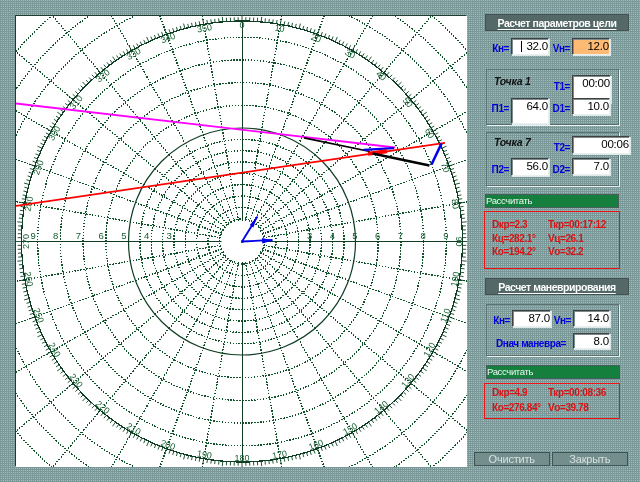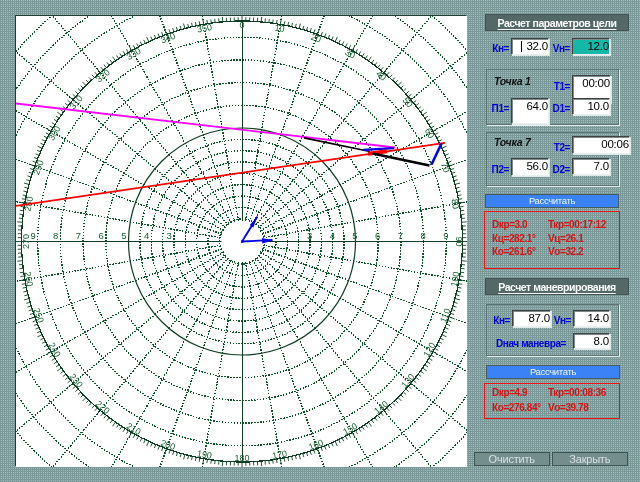--- a/index.html
+++ b/index.html
@@ -9,22 +9,22 @@
 .panel{position:absolute;left:15px;top:15px;width:451px;height:451px;background:#fff;border:1px solid #233c30;}
 .tbar{position:absolute;left:485px;width:144px;height:17px;background:#546868;border:1px solid #415353;
  color:#fff;font-weight:bold;font-size:10.5px;letter-spacing:-0.45px;text-align:center;line-height:16px}
 .tbar u{text-underline-offset:1.5px}
 .grp{position:absolute;left:486px;width:133px;border:1px solid #5b7272;box-shadow:1px 1px 0 #e7efef, inset 1px 1px 0 #e7efef00}
 .lbl{position:absolute;color:#0000dd;font-weight:bold;font-size:10px;letter-spacing:-0.4px;white-space:nowrap;text-align:right}
 .fld{position:absolute;background:#fff;color:#000;font-size:11.5px;text-align:right;letter-spacing:-0.2px;
  border:1px solid;border-color:#404040 #e8efef #e8efef #404040;
  box-shadow:inset 1px 1px 0 #7c8c8c, 1px 1px 0 #dfe8e8;
  line-height:15px}
-.btn{position:absolute;left:485px;width:134px;height:14px;background:#3b82f6;border:1px solid #475c5c;
- color:#f2f7f7;font-size:9.5px;letter-spacing:-0.35px;text-align:center;line-height:12px}
+.btn{position:absolute;left:485px;width:134px;height:14px;background:#15803d;border:1px solid #475c5c;
+ color:#f2f7f7;font-size:9.5px;letter-spacing:-0.35px;text-align:left;line-height:12px}
 .rbox{position:absolute;left:484px;width:136px;border:1px solid #ee1111}
 .rtx{position:absolute;color:#dd1111;font-weight:bold;font-size:10px;letter-spacing:-0.4px;white-space:nowrap}
 .pt{position:absolute;color:#111;font-weight:bold;font-style:italic;font-size:10.5px;letter-spacing:-0.2px;}
 .bbtn{position:absolute;width:75.5px;height:14px;background:#748e8e;border:1px solid #3f5454;
  box-shadow:inset -1px -1px 0 #litegray;color:#d7e0e0;font-size:11px;letter-spacing:-0.2px;text-align:center;line-height:13px}
 .caret{position:absolute;width:1px;height:11px;background:#000}
 </style></head><body>
 <div class="panel">
     <svg width="451" height="451" viewBox="0 0 451 451" style="position:absolute;left:0;top:0">
 <rect x="0" y="0" width="451" height="451" fill="#ffffff"></rect>
@@ -511,21 +511,21 @@
 </g>
     </svg>
   </div>
 
 <div class="tbar" style="top:14px"><u>Расчет параметров цели</u></div>
 
 <div class="lbl" style="left:489px;width:20px;top:43px">Кн=</div>
 <div class="fld" style="left:511px;top:38px;width:38px;height:17px">32.0</div>
 <div class="caret" style="left:521px;top:41px"></div>
 <div class="lbl" style="left:551px;width:19px;top:43px">Vн=</div>
-<div class="fld" style="left:572px;top:38px;width:38px;height:17px;background:#14b8a6">12.0</div>
+<div class="fld" style="left:572px;top:38px;width:38px;height:17px;background:#fdba74">12.0</div>
 
 <div class="grp" style="top:69px;height:56px"></div>
 <div class="pt" style="left:494px;top:75px">Точка 1</div>
 <div class="lbl" style="left:551px;width:19px;top:81px">T1=</div>
 <div class="fld" style="left:572px;top:75px;width:39px;height:28px">00:00</div>
 <div class="lbl" style="left:487px;width:22px;top:103px">П1=</div>
 <div class="fld" style="left:511px;top:98px;width:38px;height:26px">64.0</div>
 <div class="lbl" style="left:551px;width:19px;top:103px">D1=</div>
 <div class="fld" style="left:572px;top:98px;width:38px;height:17px">10.0</div>
 
@@ -534,25 +534,25 @@
 <div class="lbl" style="left:551px;width:19px;top:142px">T2=</div>
 <div class="fld" style="left:572px;top:136px;width:58px;height:18px">00:06</div>
 <div class="lbl" style="left:487px;width:22px;top:164px">П2=</div>
 <div class="fld" style="left:511px;top:158px;width:38px;height:18px">56.0</div>
 <div class="lbl" style="left:551px;width:19px;top:164px">D2=</div>
 <div class="fld" style="left:572px;top:158px;width:38px;height:17px">7.0</div>
 
 <div class="btn" style="top:194px">Рассчитать</div>
 
 <div class="rbox" style="top:211px;height:58px"></div>
-<div class="rtx" style="left:492px;top:219px">Dкр=3.0</div>
+<div class="rtx" style="left:492px;top:219px">Dкр=2.3</div>
 <div class="rtx" style="left:548px;top:219px">Ткр=00:17:12</div>
 <div class="rtx" style="left:492px;top:232.5px">Кц=282.1°</div>
 <div class="rtx" style="left:548px;top:232.5px">Vц=26.1</div>
-<div class="rtx" style="left:492px;top:246px">Ко=261.6°</div>
+<div class="rtx" style="left:492px;top:246px">Ко=194.2°</div>
 <div class="rtx" style="left:548px;top:246px">Vо=32.2</div>
 
 <div class="tbar" style="top:278px"><u>Расчет маневрирования</u></div>
 
 <div class="grp" style="top:304px;height:52px"></div>
 <div class="lbl" style="left:490px;width:20px;top:315px">Кн=</div>
 <div class="fld" style="left:512px;top:310px;width:39px;height:17px">87.0</div>
 <div class="lbl" style="left:551px;width:20px;top:315px">Vн=</div>
 <div class="fld" style="left:573px;top:310px;width:37px;height:17px">14.0</div>
 <div class="lbl" style="left:496px;width:68px;top:338px">Dнач маневра=</div>

